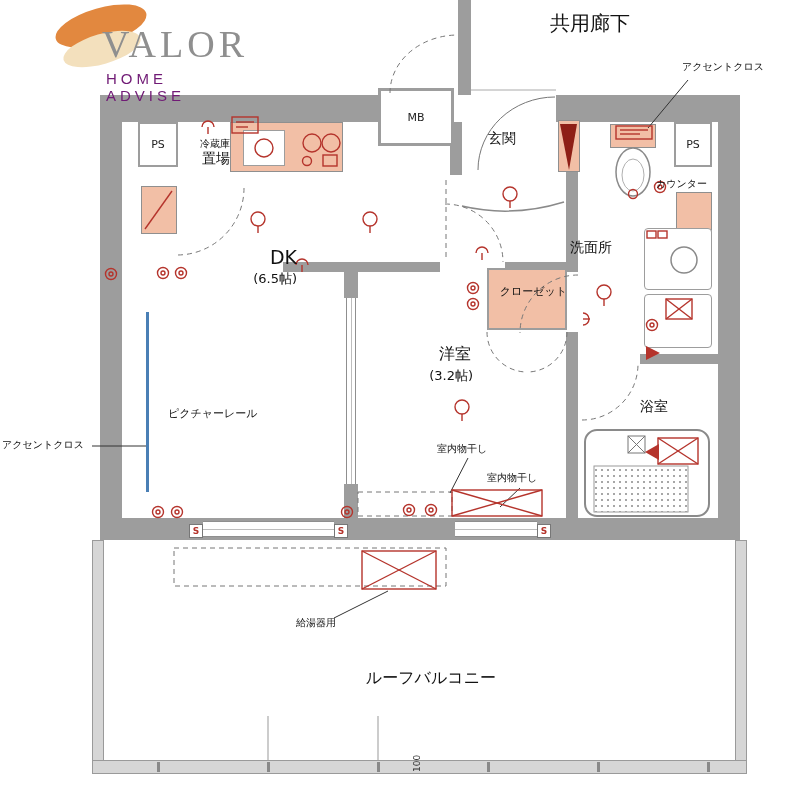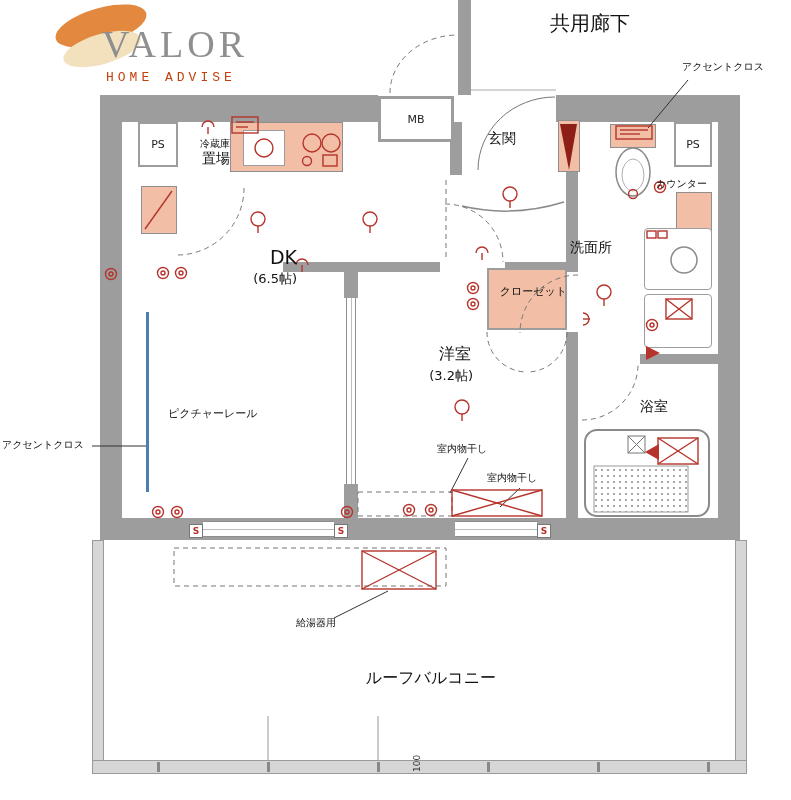--- a/index.html
+++ b/index.html
@@ -17,22 +17,22 @@
   .lbl{position:absolute;z-index:6;white-space:nowrap;color:#111}
   .ctr{text-align:right}
   .sbox{position:absolute;z-index:7;width:14px;height:14px;background:#fff;border:1px solid #777;
         box-sizing:border-box;font-size:9px;line-height:12px;text-align:center;color:#b5342c;font-weight:bold}
   svg.ov{position:absolute;left:0;top:0;z-index:5;pointer-events:none}
   .logo{position:absolute;left:28px;top:2px;width:220px;height:102px;z-index:6}
   .leaf1{position:absolute;left:26px;top:6px;width:94px;height:36px;background:#e2883f;border-radius:50%;transform:rotate(-16deg)}
   .leaf2{position:absolute;left:34px;top:32px;width:80px;height:30px;background:#f3e0bd;border-radius:50%;transform:rotate(-16deg)}
   .vtitle{position:absolute;left:74px;top:20px;font-family:"Liberation Serif","DejaVu Serif",serif;
           font-size:38px;color:#8f8f8f;letter-spacing:4px}
-  .vsub{position:absolute;left:78px;top:68px;font-family:Liberation Mono, monospace;
-        font-size:13px;color:#c2410c;letter-spacing:4px}
+  .vsub{position:absolute;left:78px;top:68px;font-family:Liberation Sans, sans-serif;
+        font-size:15px;color:#701a75;letter-spacing:4px}
   .dim{transform:rotate(-90deg);transform-origin:left top;font-size:9px;color:#333}
 </style>
 </head>
 <body>
 
 <div class="plan">
 
   <div class="logo">
     <div class="leaf1"></div>
     <div class="leaf2"></div>
@@ -60,21 +60,21 @@
   <div class="win" style="left:203px;top:521px;width:131px;height:16px"></div>
   <div class="win" style="left:455px;top:521px;width:82px;height:16px"></div>
 
   <div class="bw" style="left:92px;top:540px;width:12px;height:222px"></div>
   <div class="bw" style="left:735px;top:540px;width:12px;height:222px"></div>
   <div class="bw" style="left:92px;top:760px;width:655px;height:14px"></div>
 
   <div class="box" style="left:138px;top:122px;width:40px;height:45px">PS</div>
   <div class="fx" style="left:230px;top:122px;width:113px;height:50px"></div>
   <div class="box" style="left:243px;top:130px;width:42px;height:36px;border-width:1.5px"></div>
-  <div class="box" style="left:378px;top:96px;width:76px;height:46px;border-width:3px">MB</div>
+  <div class="box" style="left:378px;top:88px;width:76px;height:58px;border-width:3px">MB</div>
   <div class="fx" style="left:141px;top:186px;width:36px;height:48px"></div>
   <div class="fx" style="left:558px;top:120px;width:22px;height:52px"></div>
   <div class="fx" style="left:610px;top:124px;width:46px;height:24px"></div>
   <div class="box" style="left:674px;top:122px;width:38px;height:45px">PS</div>
   <div class="fx" style="left:676px;top:192px;width:36px;height:42px"></div>
   <div class="fx" style="left:487px;top:268px;width:80px;height:62px;border:2px solid #9d9d9d"></div>
   <div class="box" style="left:644px;top:228px;width:68px;height:62px;border-width:1.5px;border-radius:4px"></div>
   <div class="box" style="left:644px;top:294px;width:68px;height:54px;border-width:1.5px;border-radius:4px"></div>
 
   <div class="lbl" style="left:550px;top:10px;font-size:20px">共用廊下</div>

